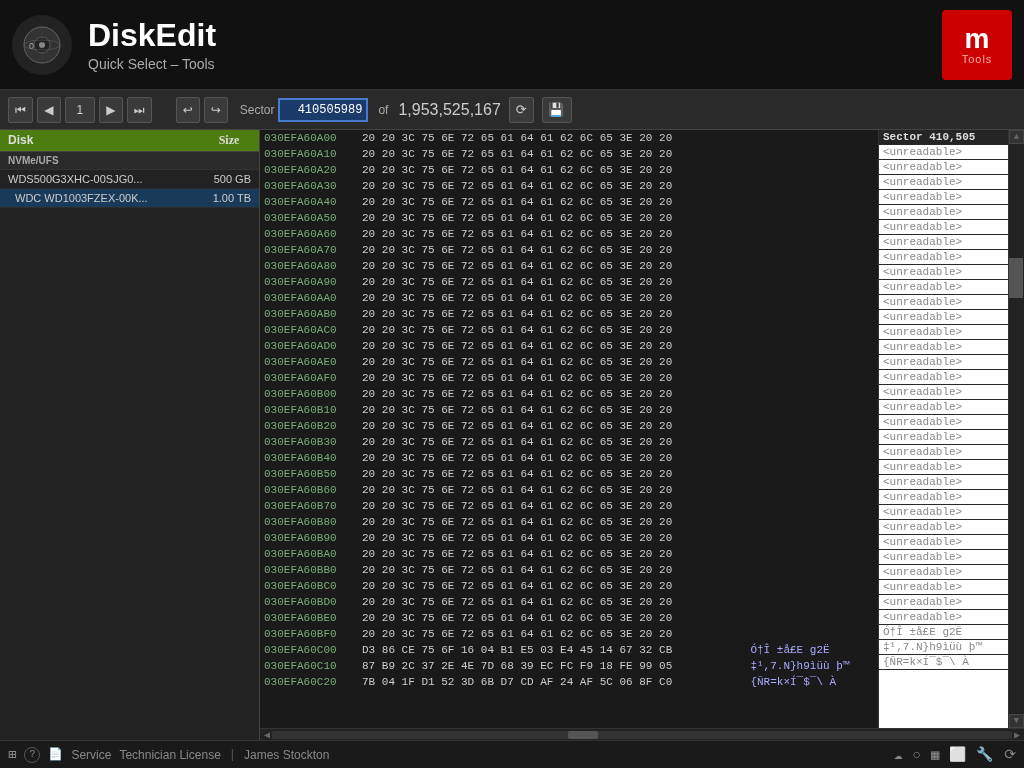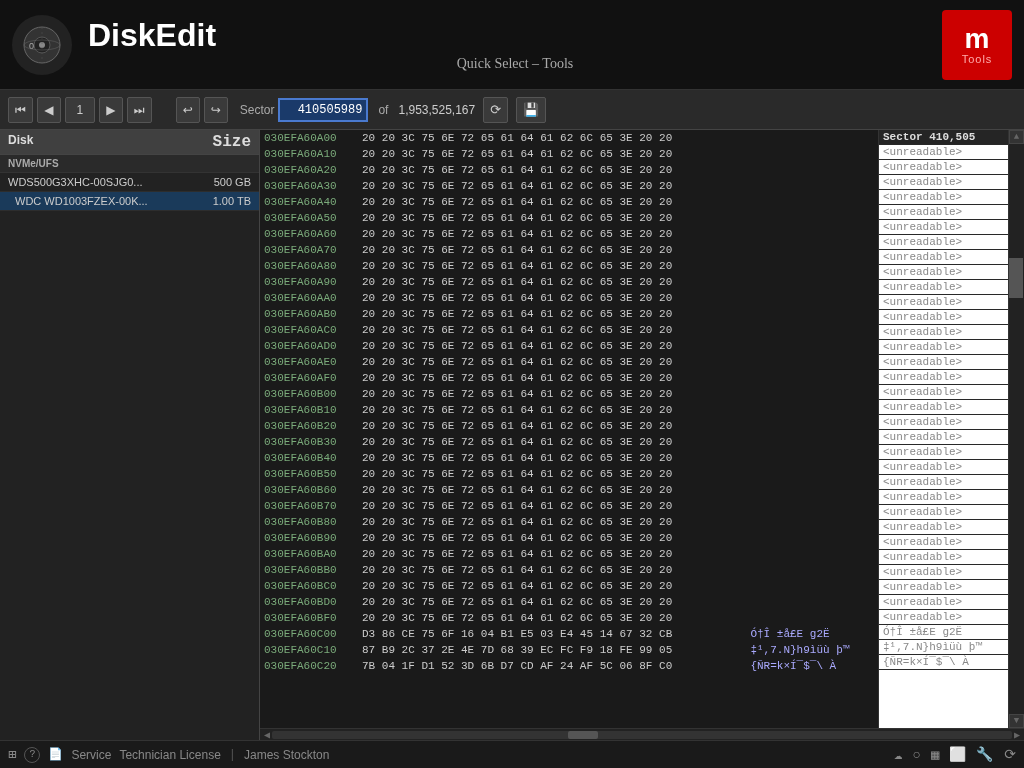--- a/index.html
+++ b/index.html
@@ -4,44 +4,44 @@
   <style>
     * { box-sizing: border-box; margin: 0; padding: 0; }
     body { background: #1a1a1a; color: #ccc; font-family: 'Courier New', monospace; font-size: 12px; width: 1024px; height: 768px; overflow: hidden; display: flex; flex-direction: column; }
 
     
     #header { background: #111; display: flex; align-items: center; padding: 8px 12px; height: 90px; border-bottom: 1px solid #333; }
     #header-icon { width: 60px; height: 60px; background: #222; border-radius: 50%; display: flex; align-items: center; justify-content: center; margin-right: 16px; flex-shrink: 0; }
     #header-icon svg { width: 44px; height: 44px; }
     #header-text { flex: 1; }
     #app-title { font-size: 32px; font-weight: bold; color: #fff; font-family: Arial, sans-serif; }
-    #app-subtitle { font-size: 14px; color: #aaa; font-family: Liberation Serif, serif; margin-top: 2px; text-align: center; }
+    #app-subtitle { font-size: 14px; color: #aaa; font-family: Liberation Sans, sans-serif; margin-top: 2px; }
     #miray-logo { width: 70px; height: 70px; background: #cc0000; display: flex; flex-direction: column; align-items: center; justify-content: center; border-radius: 4px; }
     #miray-logo-text-m { color: #fff; font-size: 28px; font-weight: bold; font-family: Arial, sans-serif; line-height: 1; }
     #miray-logo-text-sub { color: #ffaaaa; font-size: 11px; font-family: Arial, sans-serif; letter-spacing: 1px; }
 
     
     #toolbar { background: #2a2a2a; display: flex; align-items: center; padding: 4px 8px; height: 40px; border-bottom: 1px solid #444; gap: 4px; }
     .tb-btn { background: #3a3a3a; border: 1px solid #555; color: #ccc; padding: 2px 6px; cursor: pointer; border-radius: 2px; min-width: 24px; height: 26px; display: flex; align-items: center; justify-content: center; font-size: 12px; }
     .tb-sep { width: 16px; }
     #sector-label { color: #aaa; margin-left: 8px; font-family: Arial, sans-serif; font-size: 12px; }
     #sector-input { background: #1a3a6a; border: 2px solid #4a7acf; color: #fff; padding: 2px 4px; width: 90px; height: 24px; font-family: 'Courier New', monospace; font-size: 12px; text-align: right; }
     #sector-of { color: #aaa; margin: 0 6px; font-family: Arial, sans-serif; font-size: 12px; }
-    #sector-total { color: #ccc; font-family: Arial, sans-serif; font-size: 12px; }
+    #sector-total { color: #ccc; font-family: Arial, sans-serif; font-size: 16px; }
     .tb-btn-reload { background: #3a3a3a; border: 1px solid #555; color: #ccc; padding: 2px 6px; cursor: pointer; border-radius: 2px; height: 26px; display: flex; align-items: center; justify-content: center; font-size: 13px; margin-left: 4px; }
     .tb-btn-save { background: #3a3a3a; border: 1px solid #555; color: #ccc; padding: 2px 6px; cursor: pointer; border-radius: 2px; height: 26px; display: flex; align-items: center; justify-content: center; font-size: 13px; margin-left: 4px; }
 
     
     #main { display: flex; flex: 1; overflow: hidden; }
 
     
     #disk-panel { width: 260px; background: #222; border-right: 1px solid #444; display: flex; flex-direction: column; flex-shrink: 0; }
-    #disk-header { display: flex; background: #404040; border-bottom: 1px solid #444; }
+    #disk-header { display: flex; background: #4d7c0f; border-bottom: 1px solid #444; }
     #disk-header-disk { flex: 1; padding: 3px 8px; color: #ddd; font-family: Arial, sans-serif; font-size: 12px; font-weight: bold; }
-    #disk-header-size { width: 60px; padding: 3px 8px; color: #ddd; font-family: Liberation Mono, monospace; font-size: 16px; font-weight: bold; text-align: right; }
+    #disk-header-size { width: 60px; padding: 3px 8px; color: #ddd; font-family: Liberation Serif, serif; font-size: 12px; font-weight: bold; text-align: center; }
     .disk-group-label { background: #2a2a2a; padding: 3px 8px; color: #aaa; font-family: Arial, sans-serif; font-size: 10px; font-weight: bold; border-bottom: 1px solid #333; }
     .disk-item { display: flex; padding: 3px 8px; border-bottom: 1px solid #2d2d2d; cursor: pointer; align-items: center; }
     .disk-item.selected { background: #1a3a5a; padding-left: 15px; }
     .disk-item-name { flex: 1; color: #ccc; font-family: Arial, sans-serif; font-size: 11px; }
     .disk-item-size { width: 60px; color: #ccc; font-family: Arial, sans-serif; font-size: 11px; text-align: right; }
 
     
     #hex-area { flex: 1; display: flex; flex-direction: column; overflow: hidden; background: #1a1a1a; }
     #hex-content { flex: 1; overflow: hidden; display: flex; position: relative; }
     #hex-table-wrapper { flex: 1; overflow: auto; }
@@ -286,20 +286,25 @@
       <td class="addr-col">030EFA60BC0</td>
       <td class="hex-col">20 20 3C 75 6E 72 65 61 64 61 62 6C 65 3E 20 20</td>
       <td class="ascii-col"><unreadable></unreadable></td>
     </tr>
               <tr>
       <td class="addr-col">030EFA60BD0</td>
       <td class="hex-col">20 20 3C 75 6E 72 65 61 64 61 62 6C 65 3E 20 20</td>
       <td class="ascii-col"><unreadable></unreadable></td>
     </tr>
               <tr>
+      <td class="addr-col">030EFA60BE0</td>
+      <td class="hex-col">20 20 3C 75 6E 72 65 61 64 61 62 6C 65 3E 20 20</td>
+      <td class="ascii-col"><unreadable></unreadable></td>
+    </tr>
+              <tr>
       <td class="addr-col">030EFA60BF0</td>
       <td class="hex-col">20 20 3C 75 6E 72 65 61 64 61 62 6C 65 3E 20 20</td>
       <td class="ascii-col"><unreadable></unreadable></td>
     </tr>
               <tr>
       <td class="addr-col">030EFA60C00</td>
       <td class="hex-col">D3 86 CE 75 6F 16 04 B1 E5 03 E4 45 14 67 32 CB</td>
       <td class="ascii-col">Ó†Î  ±å£E g2Ë</td>
     </tr>
               <tr>

